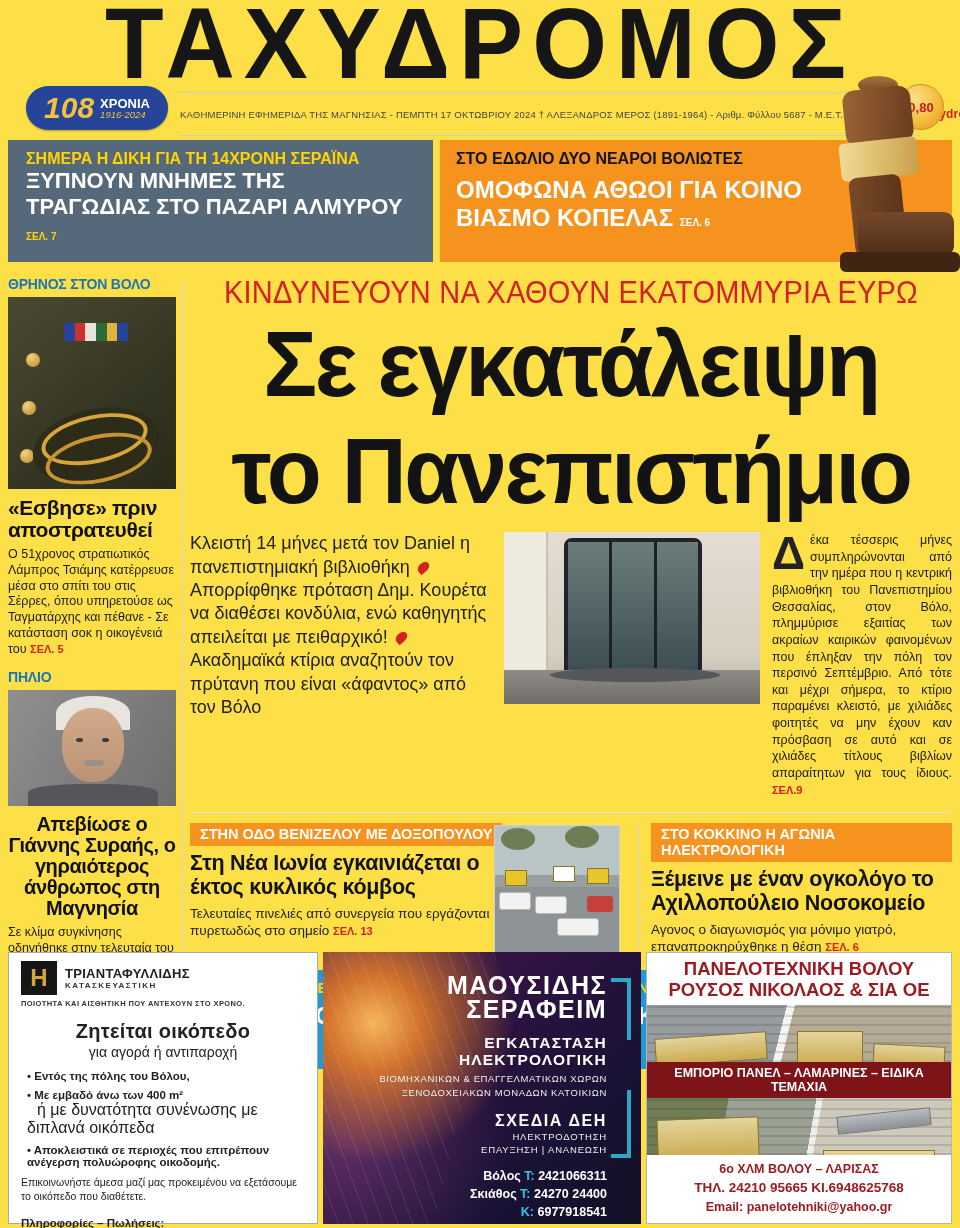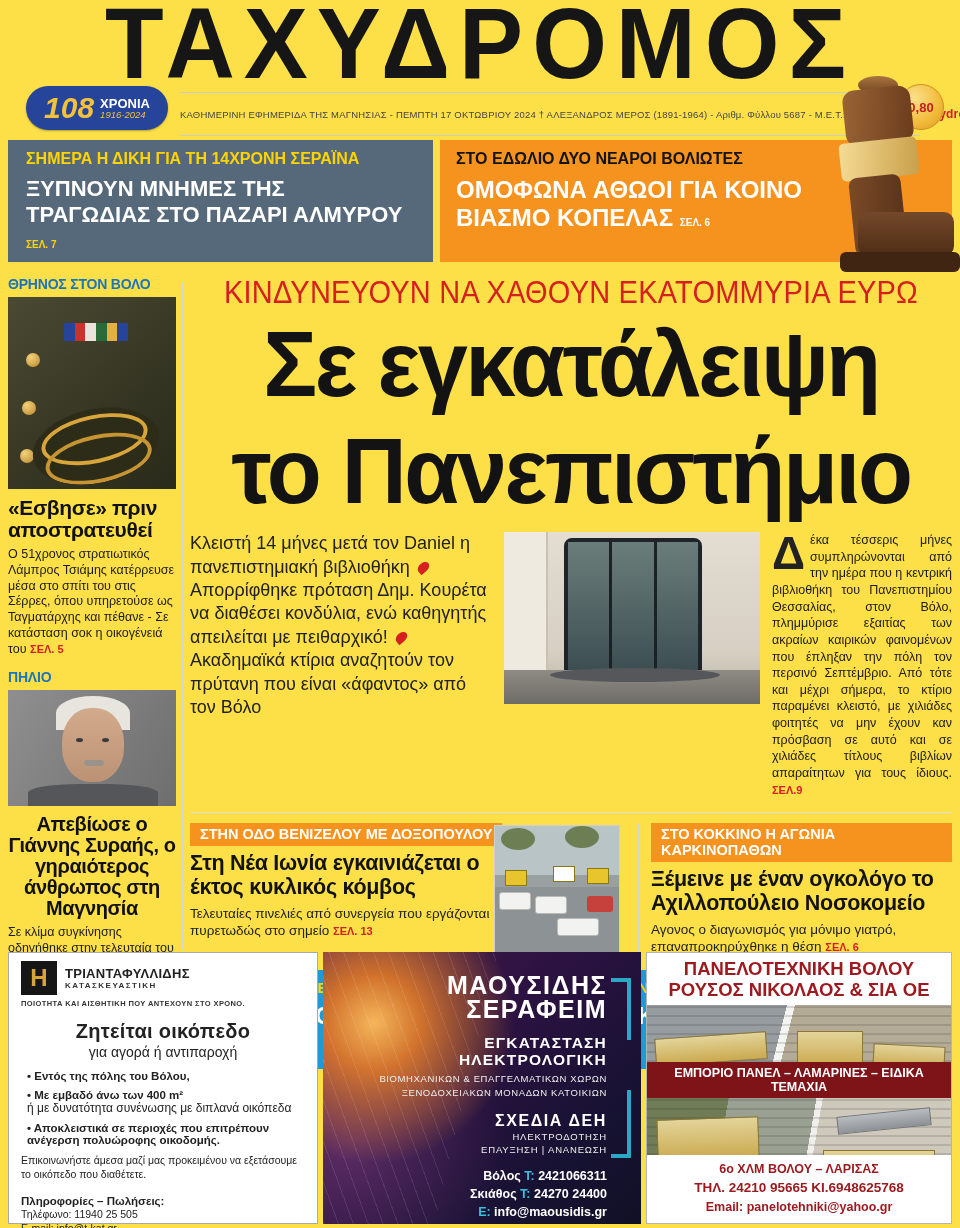--- a/index.html
+++ b/index.html
@@ -37,21 +37,21 @@
   .gavel .handle{position:absolute;top:100px;left:52px;width:52px;height:78px;border-radius:8px;
     background:linear-gradient(100deg,#7c4b27,#55311a);transform:rotate(-6deg);}
   .gavel .base{position:absolute;bottom:16px;right:6px;width:96px;height:44px;border-radius:10px;
     background:linear-gradient(#74482a,#4e2d16);}
   .gavel .base2{position:absolute;bottom:0;right:0;width:120px;height:20px;border-radius:6px;
     background:#3f2512;}
 
   
   .box-left{position:absolute;top:140px;left:8px;width:425px;height:122px;background:#56697b;
     padding:10px 18px;box-sizing:border-box;}
-  .box-left .kick{color:#ffd400;font-weight:bold;font-size:16px;margin-bottom:8px;}
+  .box-left .kick{color:#ffd400;font-weight:bold;font-size:16px;}
   .box-left .head{color:#fff;font-weight:bold;font-size:22px;line-height:1.18;}
   .box-right{position:absolute;top:140px;left:440px;right:8px;height:122px;background:#f6921e;
     padding:10px 16px;box-sizing:border-box;}
   .box-right .kick{color:#131313;font-weight:bold;font-size:16px;margin-bottom:8px;}
   .box-right .head{color:#fff;font-weight:bold;font-size:24px;line-height:1.18;padding-right:108px;}
   .pg{font-weight:bold;font-size:10px;}
   .pg.yellow{color:#ffd400;} .pg.white{color:#fff;} .pg.red{color:#d6201f;font-size:11px;}
 
   
   .sidebar{position:absolute;top:276px;left:8px;width:168px;}
@@ -137,21 +137,21 @@
   .tkat-logo{width:36px;height:34px;background:#161616;display:flex;align-items:center;
     justify-content:center;color:#d8a53b;font-weight:bold;font-size:24px;line-height:1;}
   .ad1 .brand{font-weight:bold;font-size:13px;letter-spacing:0.3px;}
   .ad1 .brand-sub{font-weight:bold;font-size:8px;letter-spacing:1.5px;color:#333;}
   .ad1 .tagline{font-weight:bold;font-size:7.5px;letter-spacing:0.4px;margin-top:4px;color:#333;}
   .ad1 .title{text-align:center;font-weight:bold;font-size:20px;margin-top:12px;letter-spacing:0.3px;}
   .ad1 .subtitle{text-align:center;font-size:14px;margin-top:1px;}
   .ad1 ul{margin:10px 0 0 6px;padding:0;list-style:none;}
   .ad1 li{margin-bottom:7px;}
   .ad1 li .b-main{font-weight:bold;font-size:11.5px;}
-  .ad1 li .b-sub{font-size:12px;}
+  .ad1 li .b-sub{font-size:16px;margin-left:10px;}
   .ad1 .note{font-size:10.5px;margin-top:8px;line-height:1.3;}
   .ad1 .info-t{font-weight:bold;font-size:11.5px;margin-top:14px;}
   .ad1 .info-l{font-size:10.5px;line-height:1.35;}
 
   .ad2{width:318px;position:relative;overflow:hidden;color:#fff;box-sizing:border-box;
     background:
       radial-gradient(circle at 16% 26%,rgba(255,190,90,.95) 0%,rgba(235,130,40,.85) 14%,rgba(235,130,40,0) 42%),
       radial-gradient(circle at 8% 70%,rgba(226,120,200,.25) 0%,rgba(226,120,200,0) 45%),
       linear-gradient(135deg,#45184a,#2a1240 45%,#171233 75%,#121026);}
   .ad2 .streaks{position:absolute;inset:0;
@@ -314,21 +314,21 @@
           <span class="barrier-w" style="top:66px;left:4px;"></span>
           <span class="barrier-w" style="top:70px;left:40px;"></span>
           <span class="barrier-r" style="top:70px;left:92px;"></span>
           <span class="barrier-w" style="top:92px;left:62px;width:40px;"></span>
         </div>
       </div>
 
       <div class="mid-div"></div>
 
       <div class="mid-right">
-        <span class="kbar">ΣΤΟ ΚΟΚΚΙΝΟ Η ΑΓΩΝΙΑ ΚΑΡΚΙΝΟΠΑΘΩΝ</span>
+        <span class="kbar">ΣΤΟ ΚΟΚΚΙΝΟ Η ΑΓΩΝΙΑ ΗΛΕΚΤΡΟΛΟΓΙΚΗ</span>
         <div class="mid-head">Ξέμεινε με έναν ογκολόγο το Αχιλλοπούλειο Νοσοκομείο</div>
         <div class="mid-body"><span>Αγονος ο διαγωνισμός για μόνιμο γιατρό, επαναπροκηρύχθηκε η θέση</span> <span class="pg red">ΣΕΛ. 6</span></div>
       </div>
     </div>
 
     <div class="blue-banner">
       <div class="kick">ΣΤΗΝ ΟΙΚΟΓΕΝΕΙΑ ΜΑΜΑΔΑ ΤΟ «ΦΙΛΕΤΟ» ΤΗΣ ΟΔΟΥ ΙΑΣΟΝΟΣ</div>
       <div class="head"><span>ΦΙΛΟΔΟΞΟ ΠΡΟΤΖΕΚ ΣΕ ΕΜΒΛΗΜΑΤΙΚΟ ΑΚΙΝΗΤΟ ΣΤΟΝ ΒΟΛΟ</span> <span class="pg yellow">ΣΕΛ. 13</span></div>
     </div>
   </div>
@@ -375,20 +375,21 @@
         </div>
         <div class="svc1-sub">ΒΙΟΜΗΧΑΝΙΚΩΝ &amp; ΕΠΑΓΓΕΛΜΑΤΙΚΩΝ ΧΩΡΩΝ ΞΕΝΟΔΟΧΕΙΑΚΩΝ ΜΟΝΑΔΩΝ ΚΑΤΟΙΚΙΩΝ</div>
         <div class="svc2">ΣΧΕΔΙΑ ΔΕΗ</div>
         <div class="svc2-sub">
           <div>ΗΛΕΚΤΡΟΔΟΤΗΣΗ</div>
           <div>ΕΠΑΥΞΗΣΗ | ΑΝΑΝΕΩΣΗ</div>
         </div>
         <div class="tels">
           <div><span>Βόλος </span><span class="lab">T:</span><span> 2421066311</span></div>
           <div><span>Σκιάθος </span><span class="lab">T:</span><span> 24270 24400</span></div>
+          <div><span></span><span class="lab">K:</span><span> 6977918541</span></div>
           <div><span></span><span class="lab">E:</span><span> info@maousidis.gr</span></div>
         </div>
 
       </div>
     </div>
 
     <div class="ad3">
       <div class="title">
         <div>ΠΑΝΕΛΟΤΕΧΝΙΚΗ ΒΟΛΟΥ</div>
         <div>ΡΟΥΣΟΣ ΝΙΚΟΛΑΟΣ &amp; ΣΙΑ ΟΕ</div>

